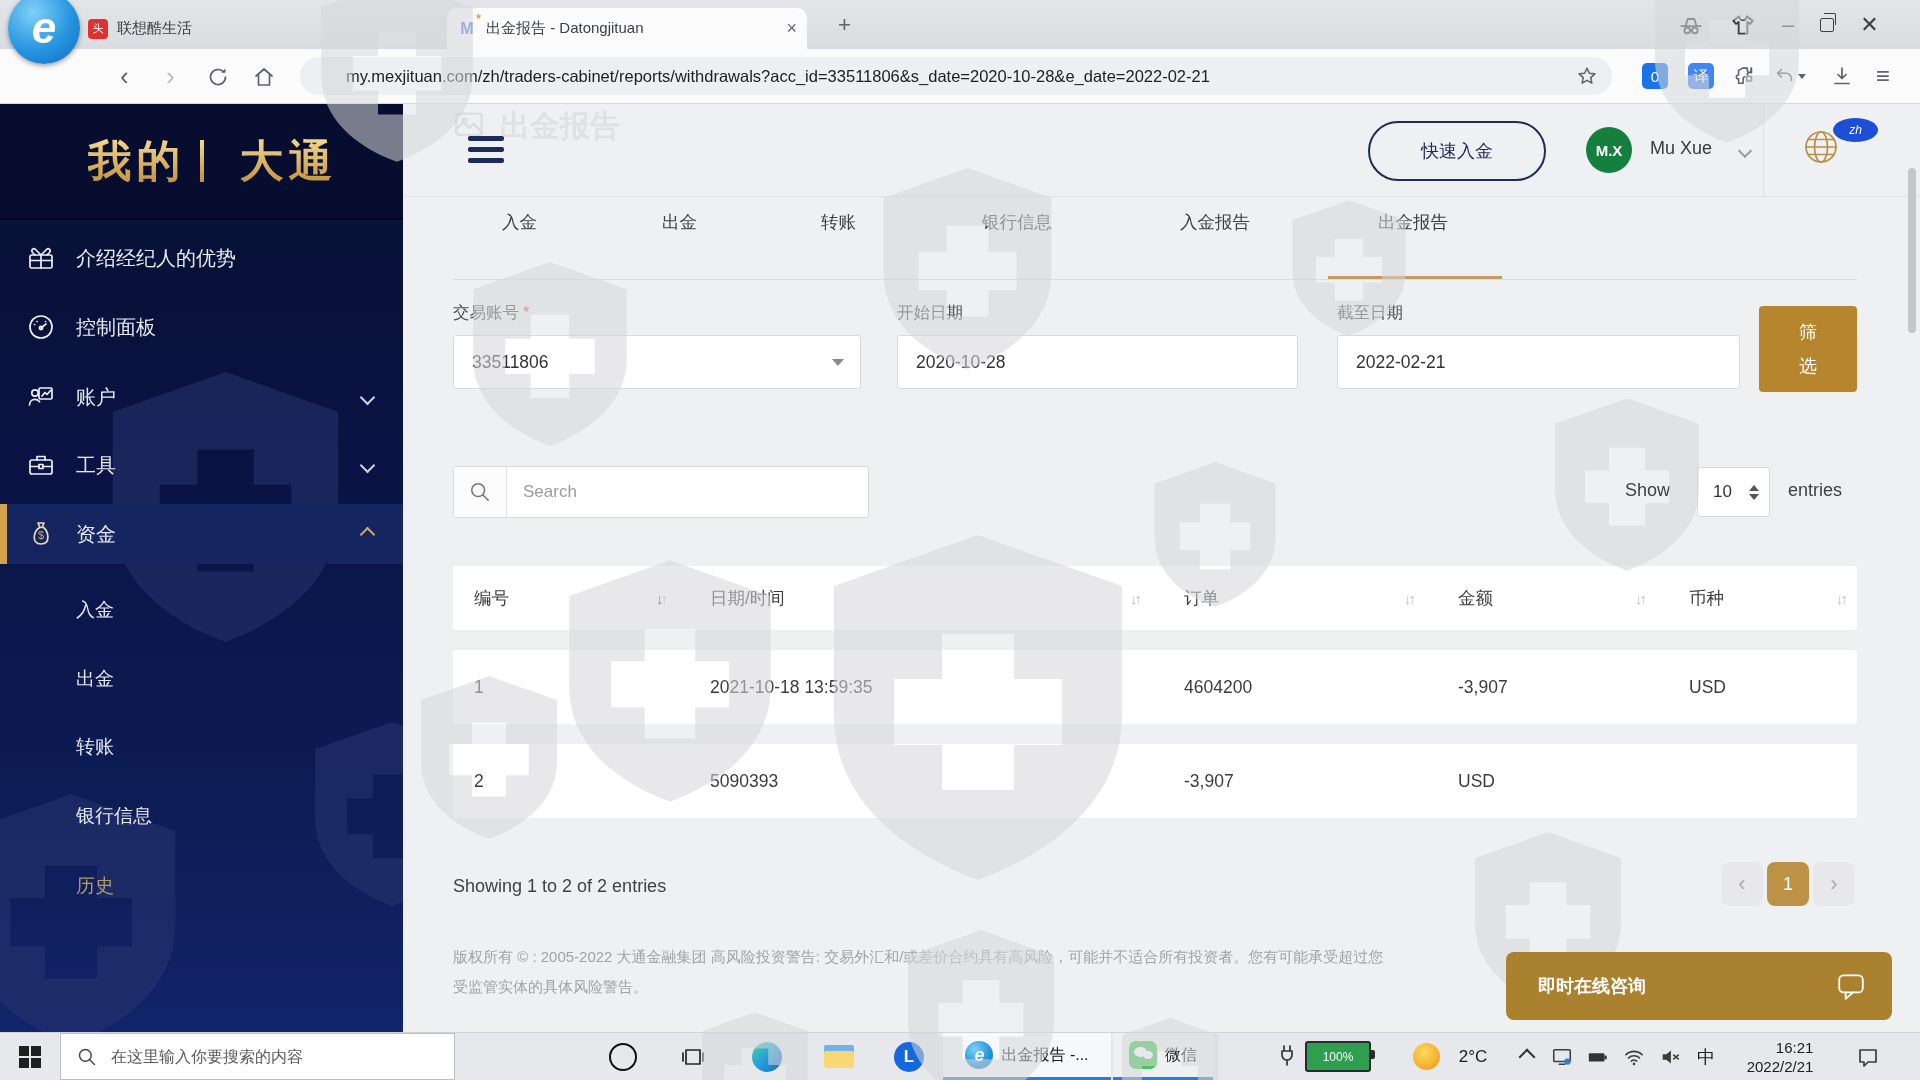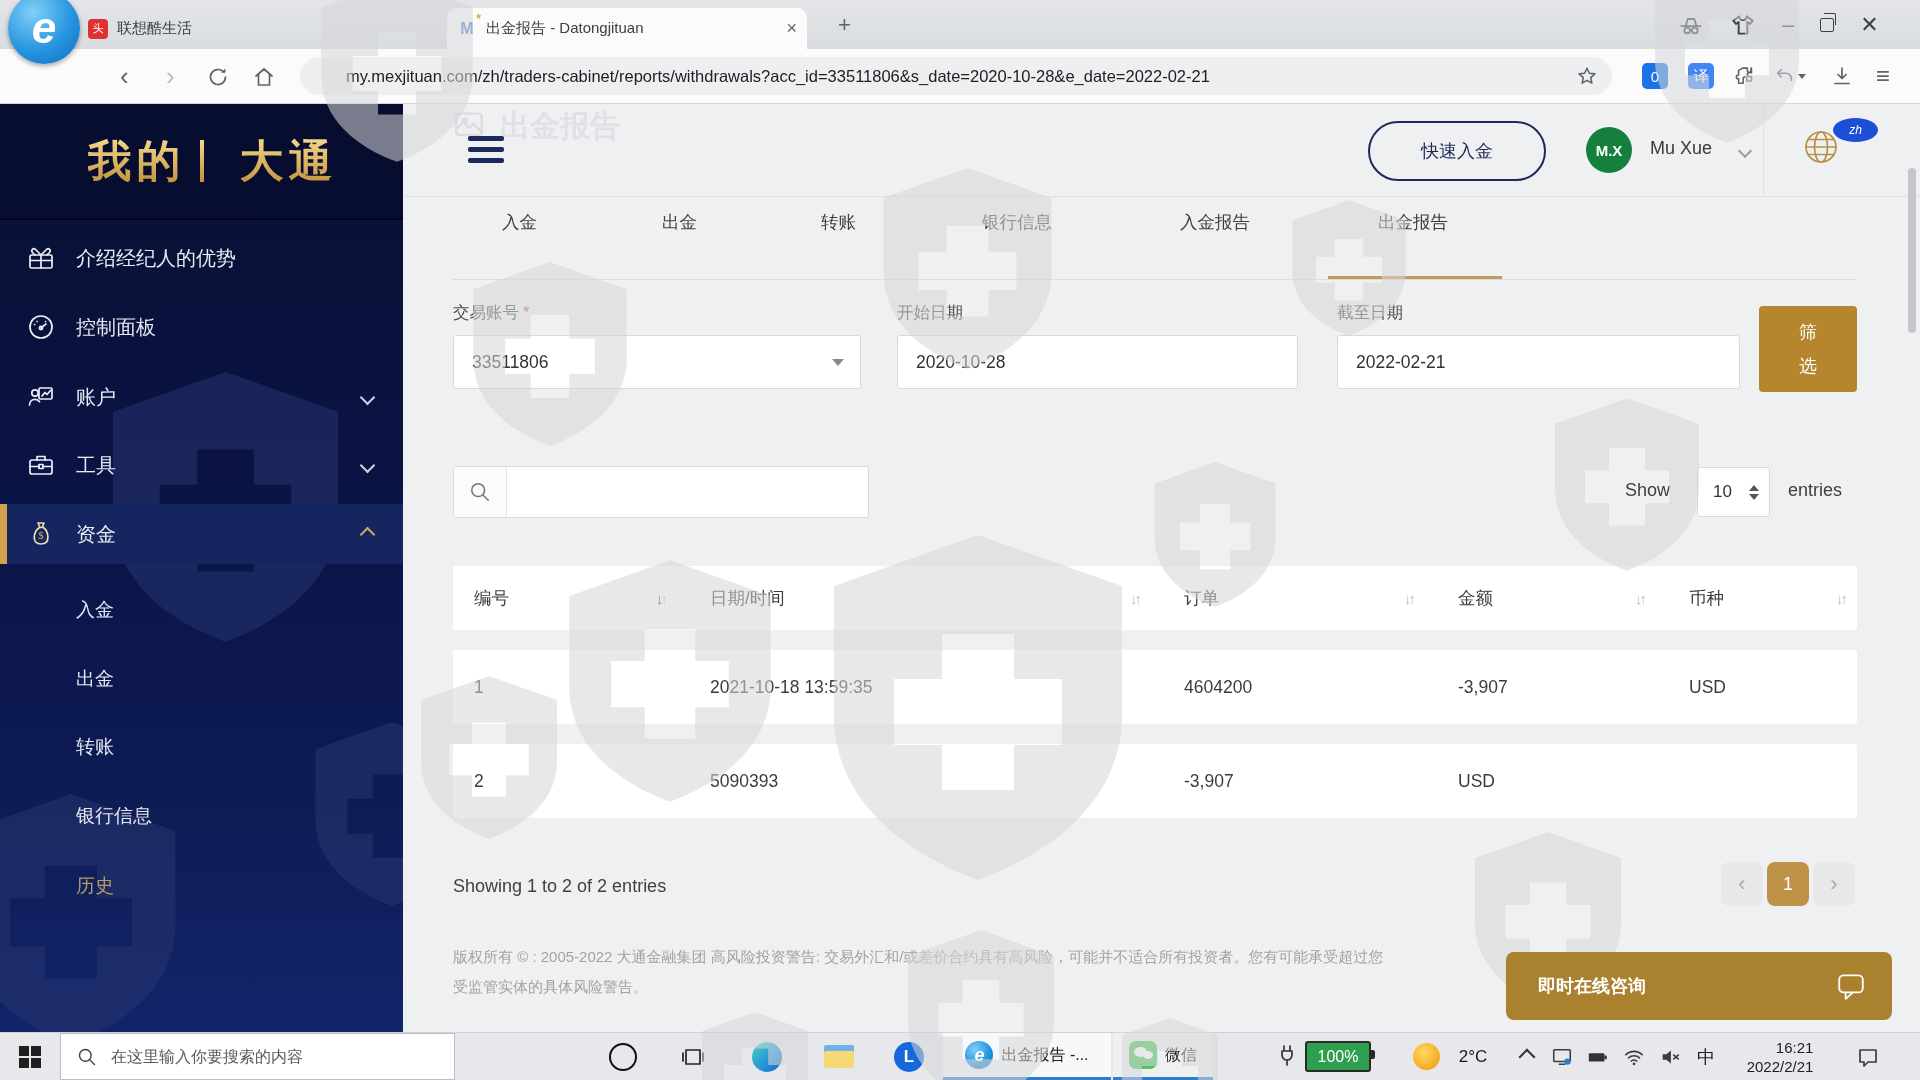--- a/index.html
+++ b/index.html
@@ -34,21 +34,21 @@
   .restore:before{content:"";position:absolute;left:3px;top:-6px;width:11px;height:11px;border:1.6px solid #3c4043;border-left:none;border-bottom:none;border-radius:0 2px 0 0;}
 
   
   .sidebar{position:absolute;left:0;top:104px;width:403px;height:928px;overflow:hidden;
     background:linear-gradient(180deg,#081031 0%,#0a1344 40%,#0e1c55 75%,#12246a 100%);}
   .sb-logo{position:absolute;left:0;top:0;width:403px;height:114px;display:flex;align-items:center;justify-content:center;
     background:#070d2e;border-bottom:2px solid #03051c;z-index:2;}
   .goldtxt{font-size:44px;font-weight:bold;letter-spacing:5px;
     background:linear-gradient(180deg,#f4d98e 10%,#c2913a 90%);-webkit-background-clip:text;background-clip:text;color:transparent;margin-left:22px;}
   .logo-bar{width:4px;height:42px;margin:0 14px;background:linear-gradient(180deg,#f4d98e,#c2913a);}
-  .sb-item{position:absolute;left:0;width:403px;height:56px;display:flex;align-items:center;color:#e8eaf2;font-size:20px;z-index:2;font-family:Liberation Serif, serif;}
+  .sb-item{position:absolute;left:0;width:403px;height:56px;display:flex;align-items:center;color:#e8eaf2;font-size:20px;z-index:2;}
   .sb-item .micon{width:30px;height:30px;margin:0 20px 0 26px;flex:0 0 auto;color:#edeff6;}
   .sb-sub{position:absolute;left:76px;height:40px;display:flex;align-items:center;color:#e3e7f1;font-size:19px;z-index:2;}
   .sb-active-band{position:absolute;left:0;top:400px;width:403px;height:60px;background:#15255f;border-left:7px solid #d3a24c;box-sizing:border-box;z-index:1;}
   .chev{display:inline-block;width:9px;height:9px;border-right:2px solid #cfd3e0;border-bottom:2px solid #cfd3e0;}
   .chev.down{transform:rotate(45deg);}
   .chev.up{transform:rotate(-135deg);border-color:#c9ab6a;}
   .sb-chev{position:absolute;left:362px;}
 
   
   .main{position:absolute;left:403px;top:104px;width:1517px;height:928px;background:#eff0f1;}
@@ -132,21 +132,21 @@
   .folder .bk{position:absolute;left:0;top:0;width:30px;height:22px;background:#6fb3e8;border-radius:2px;}
   .folder .fr{position:absolute;left:0;top:6px;width:30px;height:17px;background:#f8d775;border-radius:2px;}
   .lcirc{width:30px;height:30px;border-radius:50%;background:#1667d9;color:#fff;font-weight:bold;font-size:17px;display:flex;align-items:center;justify-content:center;}
   .ecirc{width:28px;height:28px;border-radius:50%;background:radial-gradient(circle at 35% 30%,#7fd0f7,#2795e0 55%,#0b6cc0);color:#fff;font-size:18px;font-weight:bold;font-style:italic;display:flex;align-items:center;justify-content:center;}
   .task-app{border-bottom:3px solid #2d7dd2;box-sizing:border-box;font-size:16px;color:#1a1a1a;gap:8px;padding:0 10px;}
   .task-app.on{background:#f7f8f9;}
   .task-app.wc{background:#eef0f2;}
   .wcic{width:28px;height:28px;border-radius:7px;background:#4fc15f;position:relative;}
   .wcic:before{content:"";position:absolute;left:5px;top:6px;width:13px;height:10px;border-radius:50%;background:#fff;}
   .wcic:after{content:"";position:absolute;right:4px;top:10px;width:10px;height:8px;border-radius:50%;background:#fff;}
-  .battpill{width:62px;height:27px;background:#2e9e4f;border:2px solid #2a2a2a;border-radius:3px;color:#fff;font-size:16px;display:flex;align-items:center;justify-content:center;position:relative;}
+  .battpill{width:62px;height:27px;background:#2e9e4f;border:2px solid #2a2a2a;border-radius:3px;color:#fff;font-size:12px;display:flex;align-items:center;justify-content:center;position:relative;}
   .battpill:after{content:"";position:absolute;right:-6px;top:7px;width:4px;height:9px;background:#2a2a2a;border-radius:0 2px 2px 0;}
   .sun{width:27px;height:27px;border-radius:50%;background:radial-gradient(circle at 40% 35%,#ffd95e,#f5a623 75%);}
   .temp{font-size:17px;color:#1c1c1c;}
   .caret{width:10px;height:10px;border-right:2px solid #333;border-bottom:2px solid #333;transform:rotate(-135deg);}
   .trayic{color:#3d3d3d;}
   .ime{font-size:18px;color:#1c1c1c;}
   .clock{font-size:15px;color:#1c1c1c;text-align:right;line-height:19px;}
 
   
   .wm-layer{position:absolute;left:0;top:0;width:1920px;height:1080px;z-index:50;pointer-events:none;}
@@ -355,20 +355,21 @@
       <span>选</span>
     </div>
 
     <div class="searchbox">
       <span class="mag">
         <svg class="ic" width="22" height="22" viewBox="0 0 24 24">
             <circle cx="10" cy="10" r="7"></circle>
             <path d="M15.5 15.5 21 21"></path>
           </svg>
       </span>
+      <input placeholder="Search" style="">
     </div>
     <span class="showlbl">Show</span>
     <div class="showsel">
       <span>10</span>
       <span class="spin">
           <i class="u"></i>
           <i class="d"></i>
         </span>
     </div>
     <span class="entlbl">entries</span>

